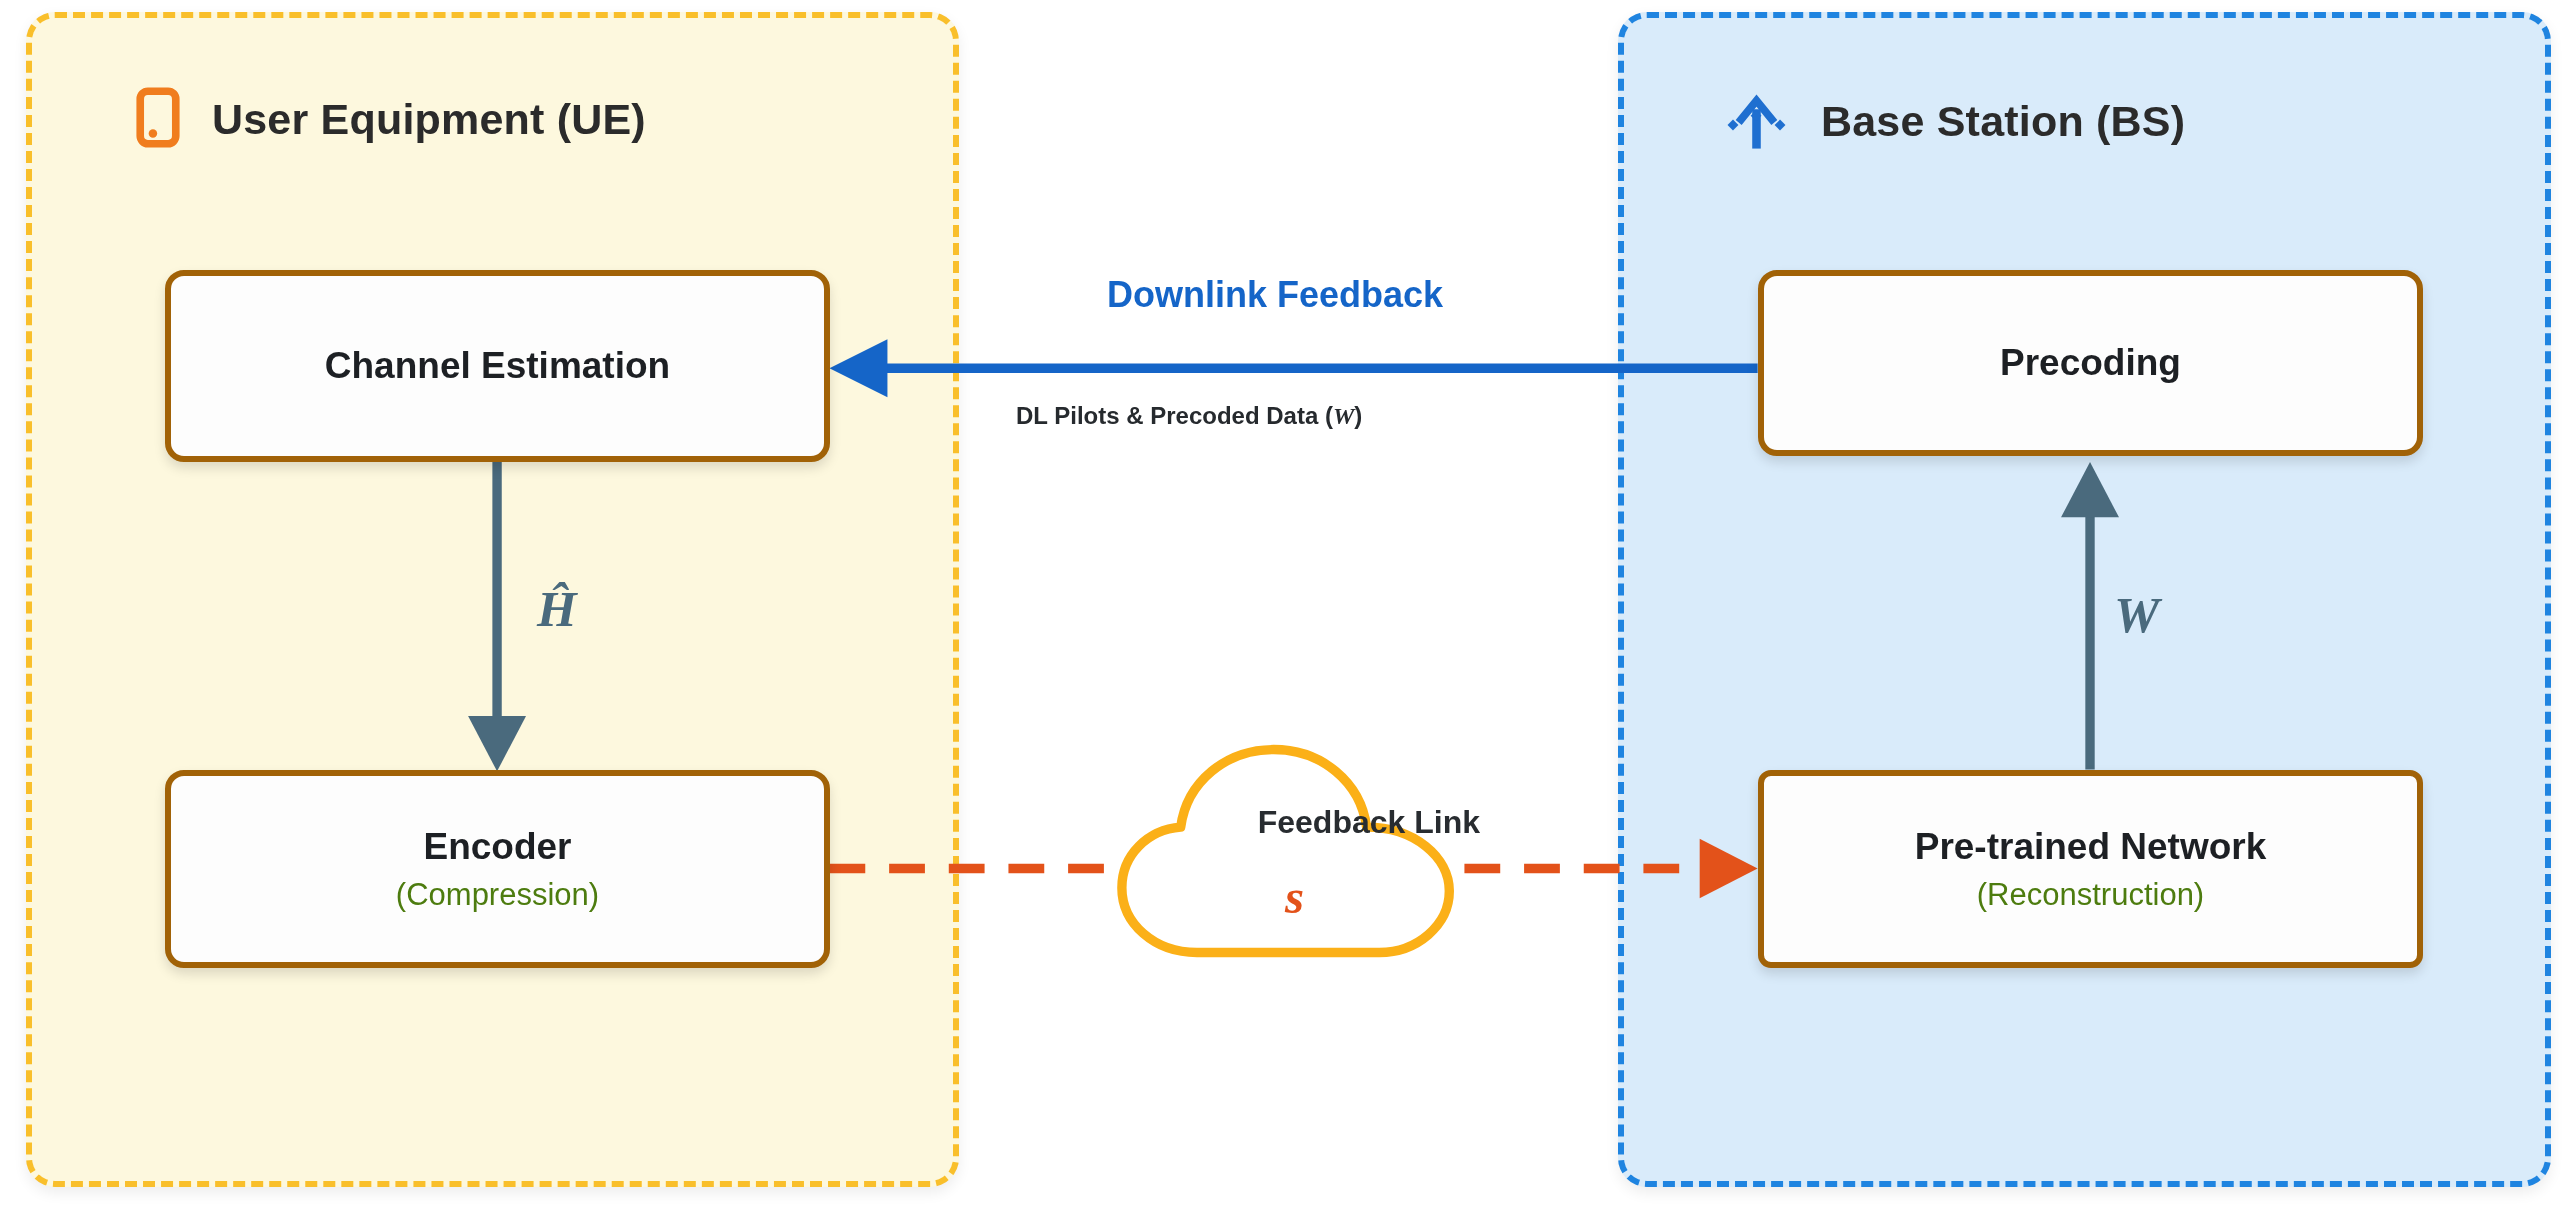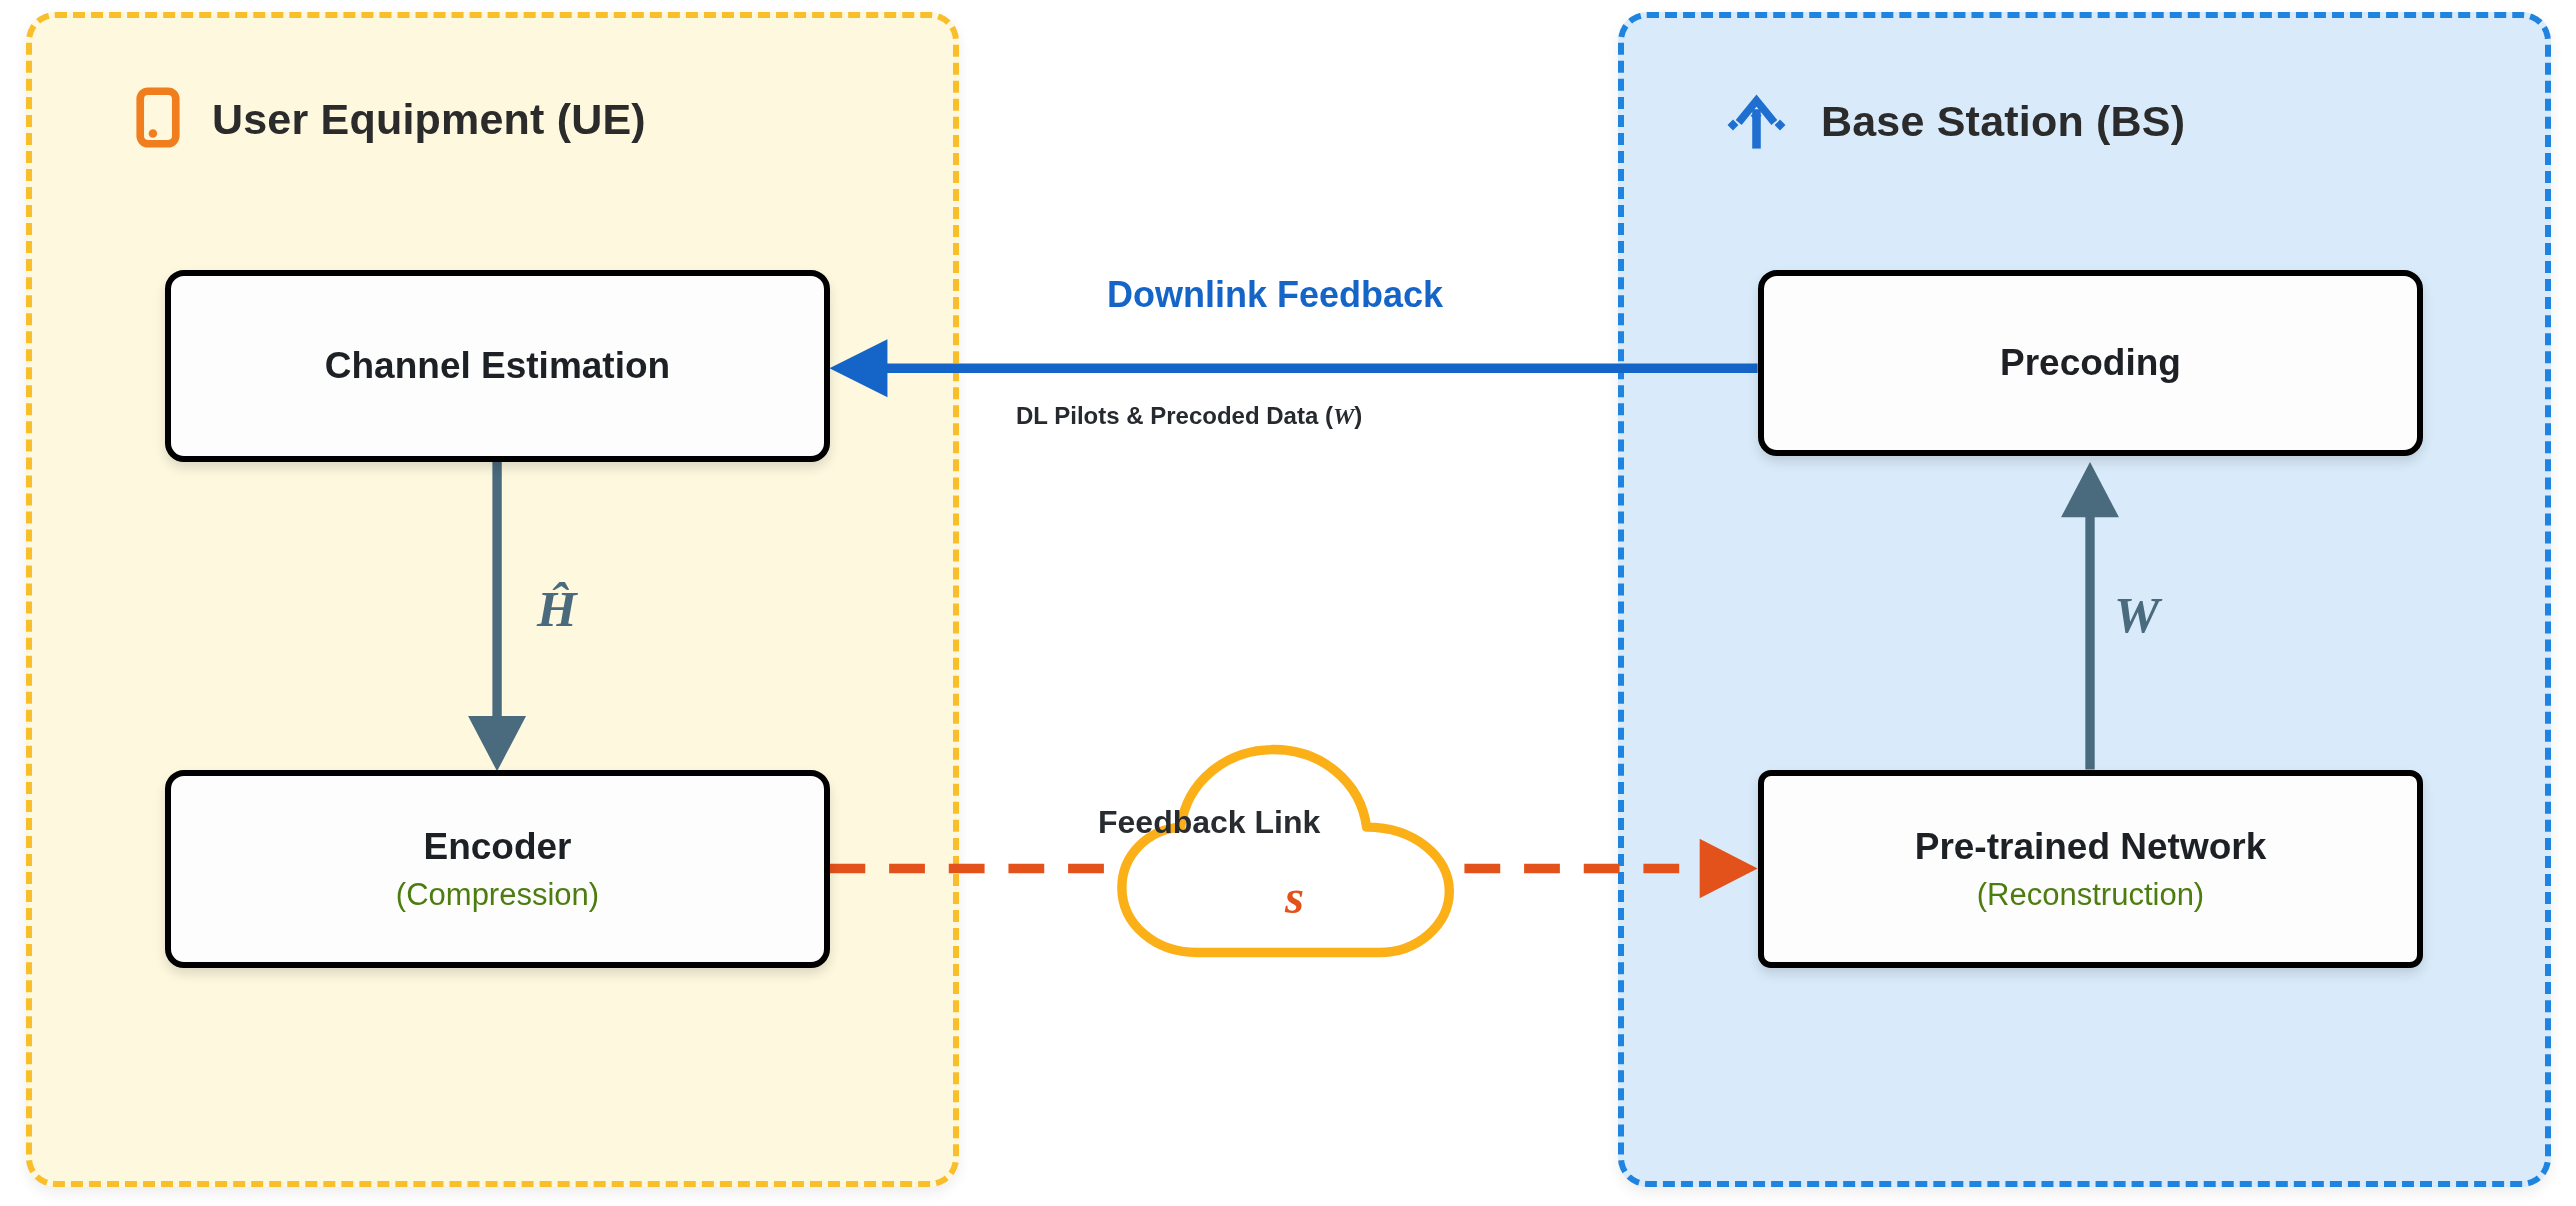--- a/index.html
+++ b/index.html
@@ -62,21 +62,21 @@
     letter-spacing: 0.2px;
     white-space: nowrap;
   }
 
   .hdr-icon { display: block; }
 
   
   .pbox {
     position: absolute;
     background: #fdfdfd;
-    border: 6px solid #000000;
+    border: 6px solid #a16207;
     border-radius: 19px;
     box-sizing: border-box;
     display: flex;
     flex-direction: column;
     align-items: center;
     justify-content: center;
     box-shadow: 0 6px 12px rgba(0,0,0,0.13);
   }
   .pbox-title {
     font-size: 37px;
@@ -165,21 +165,21 @@
     left: 1098px;
     top: 729px;
     width: 382px;
     height: 256px;
   }
   #cloud-text-feedback {
     position: absolute;
     left: 0;
     top: 75px;
     width: 382px;
-    text-align: left;
+    text-align: right;
     font-size: 32px;
     font-weight: bold;
     color: #282c30;
     white-space: nowrap;
   }
 </style>
 </head>
 <body>
 
 <div id="canvas">

